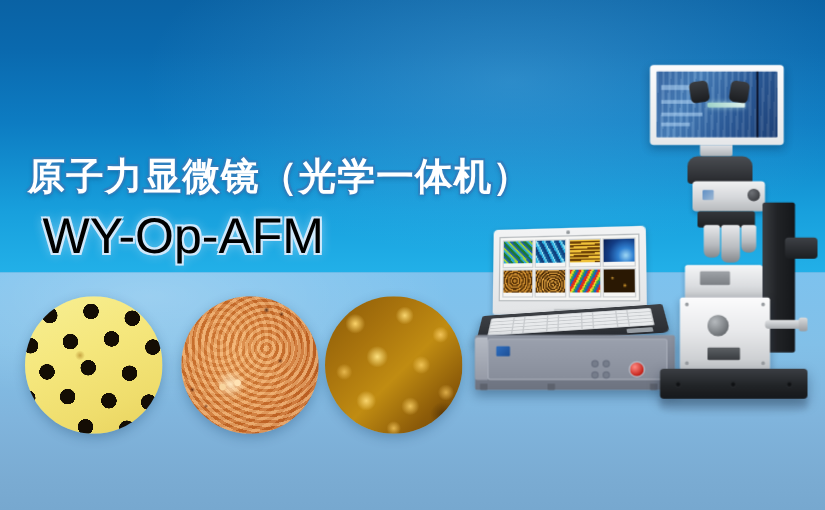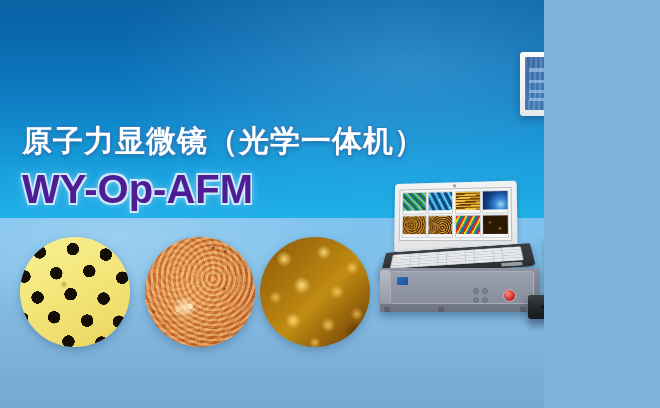--- a/index.html
+++ b/index.html
@@ -3,21 +3,21 @@
 <meta charset="utf-8">
 <title>WY-Op-AFM</title>
 <style>
   html,body{margin:0;padding:0;}
   body{
     width:660px;height:408px;overflow:hidden;
     font-family:"Liberation Sans","DejaVu Sans",sans-serif;
     background:#7fb3dc;
   }
   #banner{
-    position:relative;width:544px;height:408px;overflow:hidden;
+    position:relative;width:660px;height:408px;overflow:hidden;
   }
   
   .bg-top{
     position:absolute;left:0;top:0;width:660px;height:218px;
     background:linear-gradient(180deg,#0a62a4 0%,#0a69ae 18%,#0d7cc2 45%,#18a0dd 78%,#22b0e8 100%);
   }
   .bg-top:after{
     content:"";position:absolute;left:0;top:0;width:100%;height:100%;
     background:radial-gradient(ellipse 420px 200px at 62% 30%,rgba(120,200,245,.30),rgba(120,200,245,0) 70%);
   }
@@ -34,23 +34,23 @@
   .title-cn{
     position:absolute;left:22px;top:121px;
     font-size:30px;font-weight:bold;letter-spacing:1px;
     color:#ffffff;white-space:nowrap;
     text-shadow:
       -1.3px -1.3px 0 #2f7fbe, 1.3px -1.3px 0 #2f7fbe,
       -1.3px  1.3px 0 #2f7fbe, 1.3px  1.3px 0 #2f7fbe,
        0 2px 4px rgba(0,40,80,.35);
   }
   .title-model{
-    position:absolute;left:22px;top:167px;
-    font-size:40px;font-weight:bold;letter-spacing:0px;
-    color:#4c1d95;white-space:nowrap;
+    position:absolute;left:34px;top:167px;
+    font-size:40px;font-weight:normal;letter-spacing:0px;
+    color:#000000;white-space:nowrap;
     text-shadow:
       -1.6px -1.6px 0 #cfe8fb, 1.6px -1.6px 0 #cfe8fb,
       -1.6px  1.6px 0 #cfe8fb, 1.6px  1.6px 0 #cfe8fb,
        0 0 9px rgba(220,240,255,.75);
   }
 
   
   .sample{
     position:absolute;border-radius:50%;overflow:hidden;
     box-shadow:0 3px 9px rgba(10,50,90,.28);

